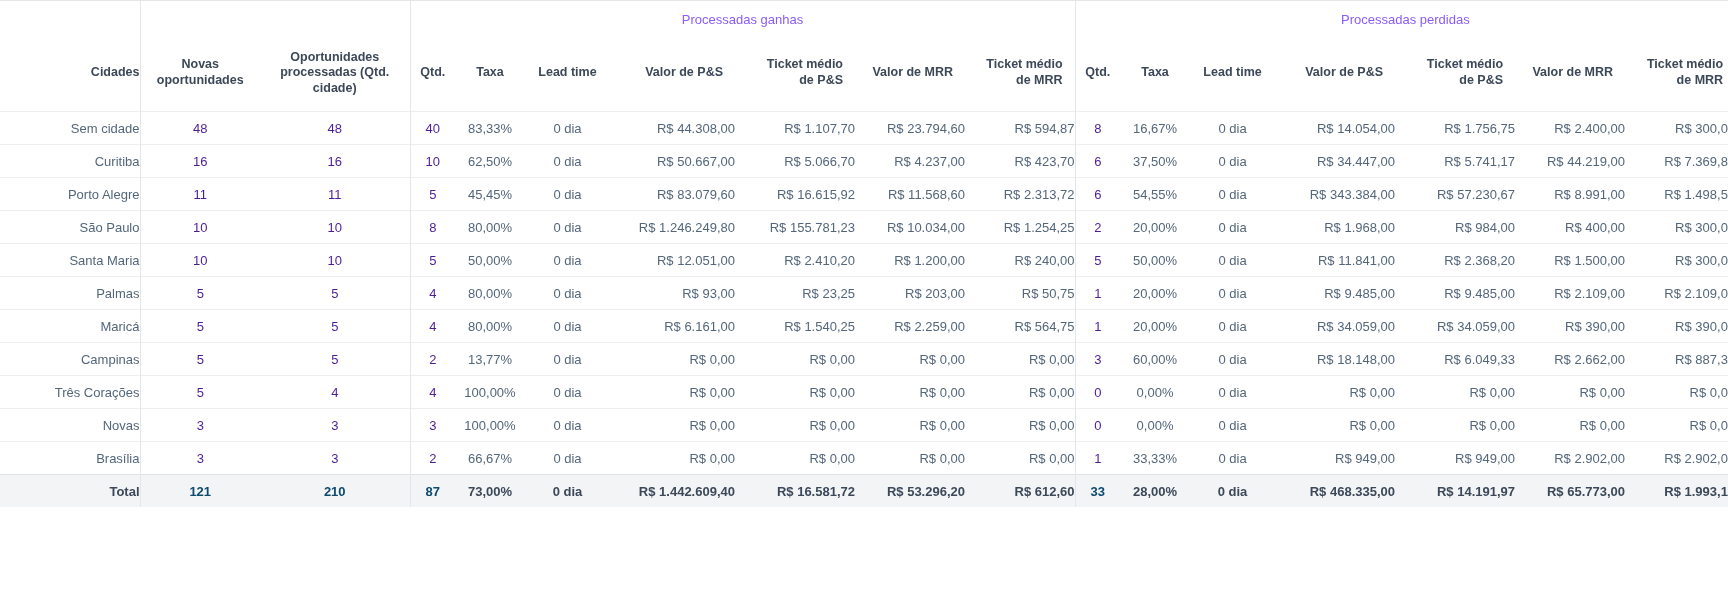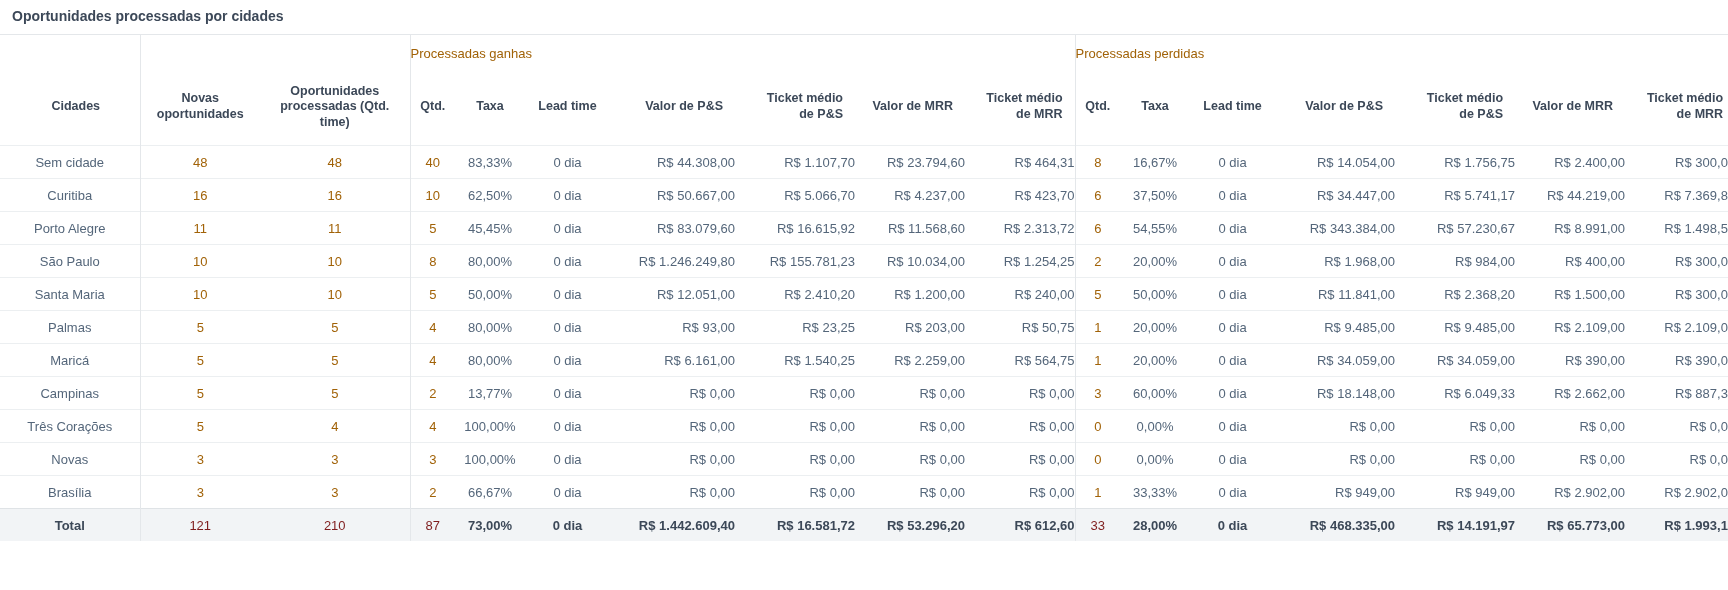--- a/index.html
+++ b/index.html
@@ -36,69 +36,68 @@
   }
   table.report th, table.report td {
     padding: 0;
     vertical-align: middle;
   }
   
   .grp {
     height: 36px;
     font-size: 13px;
     font-weight: normal;
-    color: #a16207;
-    text-align: left;
+    color: #8b5cf6;
+    text-align: center;
     vertical-align: bottom;
     padding-bottom: 8px !important;
   }
   .grp-line {
     border-left: 1px solid #e4e7ea;
   }
   
   .colhead {
     height: 56px;
     font-size: 12.5px;
     font-weight: bold;
     color: #3c4858;
     vertical-align: bottom;
     padding-bottom: 10px !important;
     line-height: 1.25;
   }
-  .colhead.left   { text-align: center;  padding-left: 12px !important; }
+  .colhead.left   { text-align: right;  padding-left: 12px !important; }
   .colhead.center { text-align: center; }
   .colhead.right  { text-align: right; padding-right: 12px !important; }
   tbody tr {
     border-top: 1px solid #eceff1;
     height: 32px;
   }
   tbody td {
     font-size: 13px;
     color: #54667a;
     height: 32px;
   }
-  td.left   { text-align: center;  padding-left: 12px; }
+  td.left   { text-align: right;  padding-left: 12px; }
   td.center { text-align: center; }
   td.right  { text-align: right; padding-right: 12px; }
-  .lnk { color: #a16207; }
+  .lnk { color: #4c1d95; }
   .vline { border-left: 1px solid #e4e7ea; }
   tr.total {
     background: #f2f4f6;
     font-weight: bold;
     border-top: 1px solid #dfe3e6;
   }
   tr.total td { color: #3c4858; font-weight: bold; margin-left: 8px; }
-  tr.total td .lnk { color: #7f1d1d; font-weight: normal; }
+  tr.total td .lnk { color: #0c4a6e; font-weight: bold; }
 </style>
 </head>
 <body>
 
 <div class="panel">
 
-  <div class="panel-title">Oportunidades processadas por cidades</div>
   <div class="divider"></div>
 
   <table class="report">
     <colgroup>
       <col style="width:140px">
       <col style="width:120px">
       <col style="width:150px">
       <col style="width:45px">
       <col style="width:70px">
       <col style="width:85px">
@@ -123,21 +122,21 @@
         <th class="grp grp-line" colspan="7">Processadas perdidas</th>
       </tr>
       <tr>
         <th class="colhead left">Cidades</th>
         <th class="colhead center grp-line">
           <span>Novas oportunidades</span>
         </th>
         <th class="colhead center">
           <div>Oportunidades</div>
           <div>processadas (Qtd.</div>
-          <div>time)</div>
+          <div>cidade)</div>
         </th>
         <th class="colhead center grp-line">Qtd.</th>
         <th class="colhead center">Taxa</th>
         <th class="colhead center">Lead time</th>
         <th class="colhead right">Valor de P&amp;S</th>
         <th class="colhead right">
           <div>Ticket médio</div>
           <div>de P&amp;S</div>
         </th>
         <th class="colhead right">Valor de MRR</th>
@@ -164,21 +163,21 @@
         <tr>
           <td class="left">Sem cidade</td>
           <td class="center vline"><span class="lnk">48</span></td>
           <td class="center"><span class="lnk">48</span></td>
           <td class="center vline"><span class="lnk">40</span></td>
           <td class="center">83,33%</td>
           <td class="center">0 dia</td>
           <td class="right">R$ 44.308,00</td>
           <td class="right">R$ 1.107,70</td>
           <td class="right">R$ 23.794,60</td>
-          <td class="right">R$ 464,31</td>
+          <td class="right">R$ 594,87</td>
           <td class="center vline"><span class="lnk">8</span></td>
           <td class="center">16,67%</td>
           <td class="center">0 dia</td>
           <td class="right">R$ 14.054,00</td>
           <td class="right">R$ 1.756,75</td>
           <td class="right">R$ 2.400,00</td>
           <td class="right">R$ 300,00</td>
         </tr>
         <tr>
           <td class="left">Curitiba</td>

